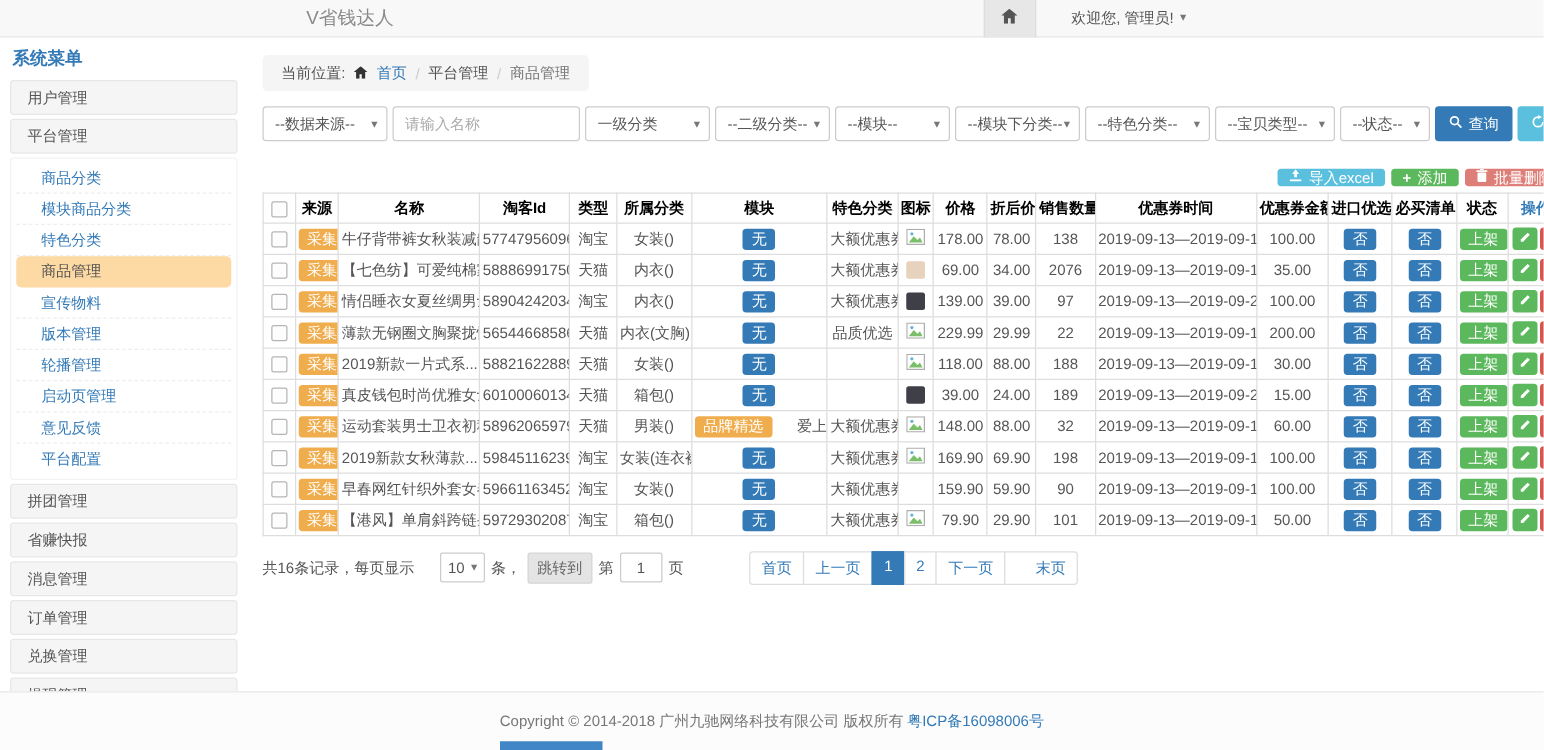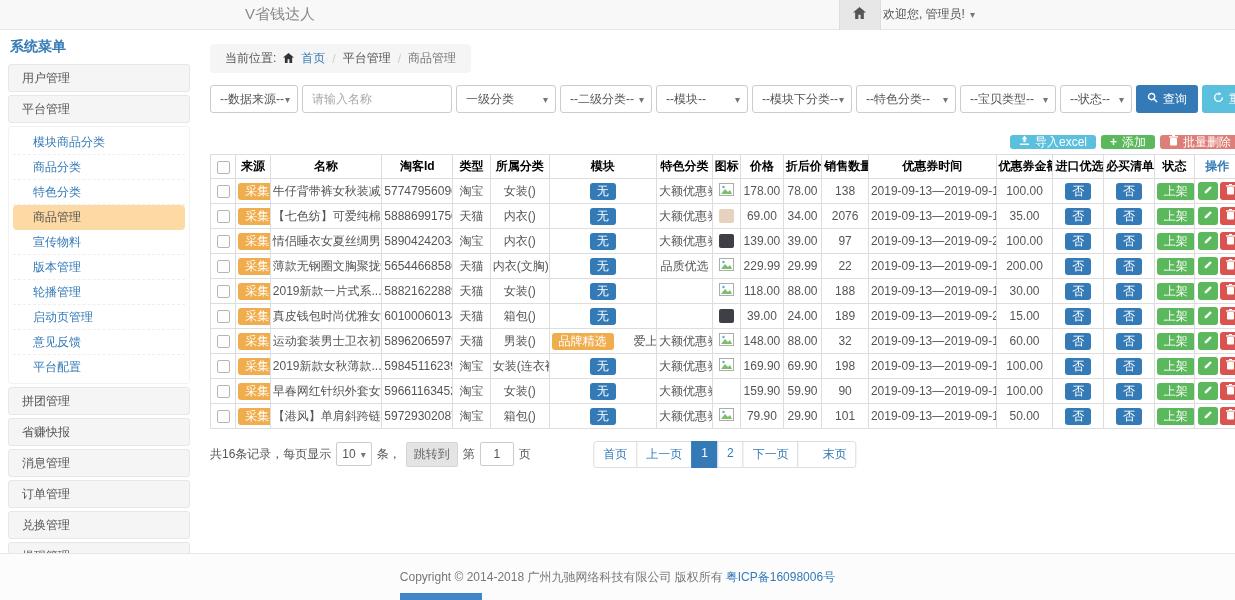--- a/index.html
+++ b/index.html
@@ -7,21 +7,21 @@
   body { position:relative; overflow:hidden; background:#fff;
          font-family:"Liberation Sans","DejaVu Sans",sans-serif; font-size:12px; color:#555; }
 
   
   .topbar { height:30px; background:#f8f8f8; border-bottom:1px solid #e7e7e7;
             display:flex; align-items:center; }
   .app-title { margin-left:245px; color:#8a8a8a; font-size:15px; }
   .top-right { margin-left:auto; margin-right:258px; display:flex; align-items:stretch; height:30px; }
   .home-btn { width:42px; background:#e7e7e7; border-left:1px solid #ddd; border-right:1px solid #ddd;
               display:flex; align-items:center; justify-content:center; cursor:pointer; }
-  .welcome { display:flex; align-items:center; gap:5px; padding:0 2px; color:#555; cursor:pointer; }
+  .welcome { display:flex; align-items:center; gap:5px; padding:0 28px; color:#555; cursor:pointer; }
   .caret { font-size:10px; color:#777; }
 
   
   .layout { display:flex; height:542px; overflow:hidden; align-items:flex-start; }
   .sidebar { width:182px; margin:0 0 0 8px; flex:none; }
   .side-title { color:#337ab7; font-size:14px; font-weight:bold; margin:8px 0 8px 2px; }
   .side-group { background:#f5f5f5; border:1px solid #e7e7e7; border-radius:3px; height:28px;
                 line-height:26px; padding-left:13px; color:#555; margin-bottom:3px; cursor:pointer; }
   .side-sub { background:#fff; border:1px solid #f2f2f2; border-radius:3px; padding:3px 4px; margin-bottom:3px; }
   .side-sub-item { height:25px; line-height:25px; padding-left:20px; color:#337ab7;
@@ -77,21 +77,21 @@
   .opbtn.del { background:#d9534f; }
   .thumb { display:inline-block; width:15px; height:14px; border-radius:2px; vertical-align:middle; }
   .thumb.light { background:#e6d2bd; }
   .thumb.dark { background:#3f3f47; }
   .module-wrap { display:inline-flex; align-items:flex-end; gap:20px; }
 
   
   .pagerow { margin-top:12px; display:flex; align-items:center; position:relative; height:26px; color:#555; }
   .pageleft { display:flex; align-items:center; gap:5px; }
   .mini-select { height:24px; border:1px solid #ccc; border-radius:2px; background:#fff;
-                 display:inline-flex; align-items:center; gap:5px; padding:0 5px; cursor:pointer; }
+                 display:inline-flex; align-items:center; gap:5px; padding:0 5px; cursor:pointer;margin-left:16px; }
   .jump-btn { background:#e4e4e4; border:1px solid #d5d5d5; border-radius:2px; padding:3px 7px;
               color:#666; cursor:pointer; }
   .page-input { width:34px; height:24px; border:1px solid #ccc; border-radius:2px;
                 text-align:center; font-size:12px; color:#555; outline:none; }
   .pgbtns { position:absolute; left:50%; transform:translateX(-50%); display:flex; }
   .pgbtn { border:1px solid #ddd; background:#fff; color:#337ab7; padding:4px 9px;
            margin-left:-1px; cursor:pointer; }
   .pgbtn:first-child { border-radius:3px 0 0 3px; margin-left:0; }
   .pgbtn:last-child { border-radius:0 3px 3px 0;padding-left:24px; }
   .pgbtn.active { background:#337ab7; border-color:#337ab7; color:#fff; }
@@ -124,22 +124,22 @@
 </div>
 
 <div class="layout">
 
   <div class="sidebar">
     <div class="side-title">系统菜单</div>
     <div id="sidebar-menu">
         <div class="side-group">用户管理</div>
         <div class="side-group">平台管理</div>
         <div class="side-sub">
+          <div class="side-sub-item">商品分类</div>
           <div class="side-sub-item">模块商品分类</div>
-          <div class="side-sub-item">商品分类</div>
           <div class="side-sub-item">特色分类</div>
           <div class="side-sub-item active">商品管理</div>
           <div class="side-sub-item">宣传物料</div>
           <div class="side-sub-item">版本管理</div>
           <div class="side-sub-item">轮播管理</div>
           <div class="side-sub-item">启动页管理</div>
           <div class="side-sub-item">意见反馈</div>
           <div class="side-sub-item">平台配置</div>
         </div>
         <div class="side-group">拼团管理</div>
@@ -162,21 +162,21 @@
       </span>
       <span class="link">首页</span>
       <span class="sep">/</span>
       <span>平台管理</span>
       <span class="sep">/</span>
       <span class="cur">商品管理</span>
     </div>
 
     
     <div class="filter-row">
-      <div class="fselect" style="width:88px">
+      <div class="fselect" style="width:100px">
         <span>--数据来源--</span>
         <span class="caret">▾</span>
       </div>
       <input class="finput" placeholder="请输入名称" style="">
       <span id="more-selects"><div class="fselect" style="width: 100px;">
             <span>一级分类</span>
             <span class="caret">▾</span>
           </div><div class="fselect" style="width: 92px;">
             <span>--二级分类--</span>
             <span class="caret">▾</span>

